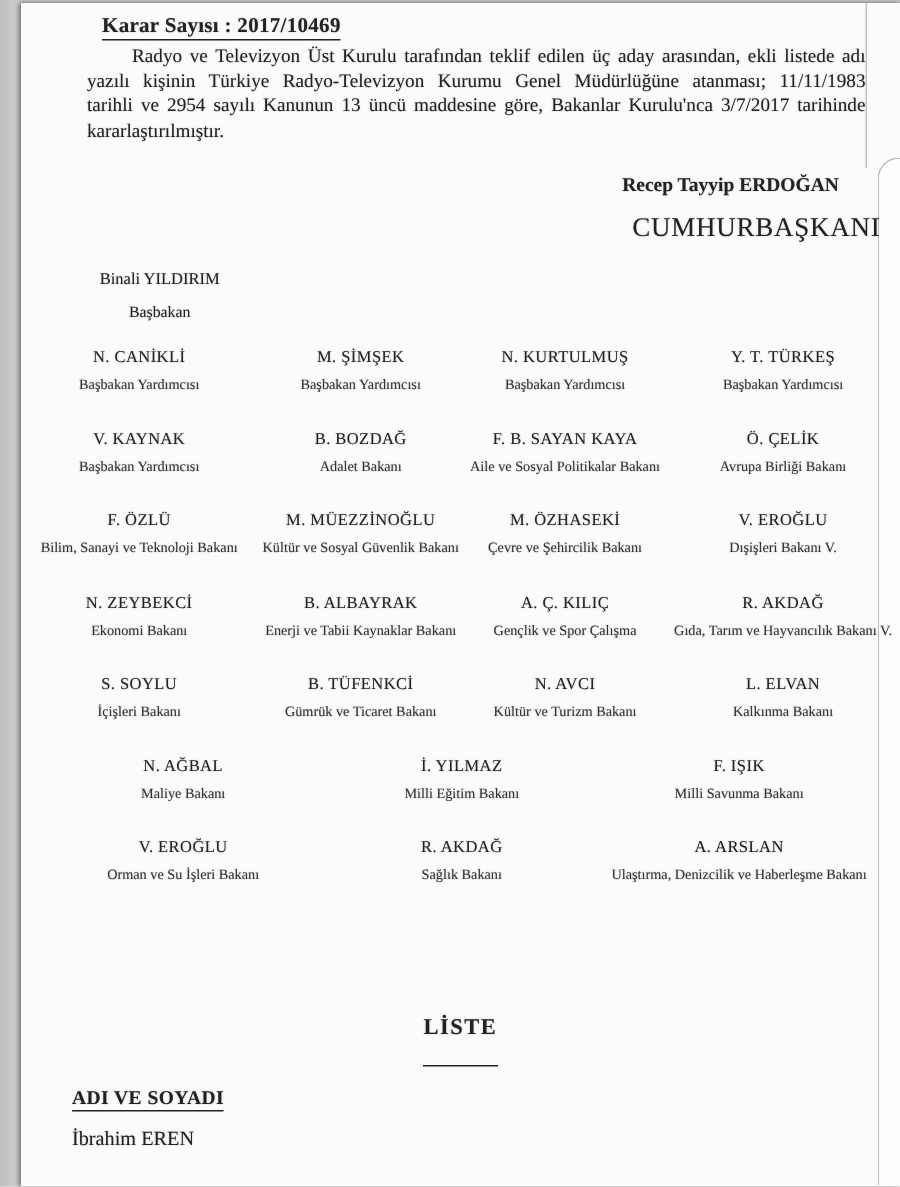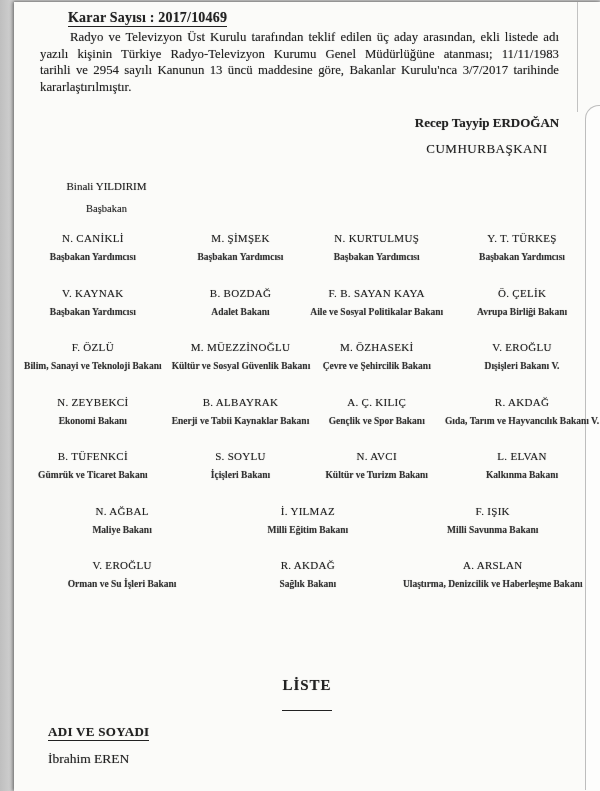--- a/index.html
+++ b/index.html
@@ -53,37 +53,37 @@
     font-size: 14px;
     font-weight: bold;
     letter-spacing: 0.2px;
   }
   .decree-heading span {
     border-bottom: 1.5px solid #222;
     padding-bottom: 1px;
   }
   .decree-body {
     position: absolute;
-    left: 26px; top: 27px;
+    left: 44px; top: 27px;
     width: 519px;
     font-size: 12.8px;
     line-height: 16.6px;
     text-align: justify;
     text-indent: 30px;
     word-spacing: 1.5px;
   }
 
   .president-block {
     position: absolute;
     left: 373px; top: 113px;
     width: 200px;
     text-align: center;
   }
   .president-name { font-size: 13px; font-weight: bold; }
-  .president-title { font-size: 13px; margin-top: 10px; letter-spacing: 0.5px; }
+  .president-title { font-size: 18px; margin-top: 10px; letter-spacing: 0.5px; text-align: right; }
 
   .pm-block {
     position: absolute;
     left: 20px; top: 178px;
     width: 145px;
     text-align: center;
   }
   .pm-name { font-size: 11px; }
   .pm-title { font-size: 10.5px; margin-top: 11px; }
 
@@ -98,21 +98,20 @@
   }
   .sig-row.cols4 { grid-template-columns: 26.9% 23.5% 23% 26.6%; }
   .sig-row.cols3 { grid-template-columns: 36.9% 26.5% 36.6%; }
   .sig-cell { text-align: center; padding-top: 6px; }
   .sig-name { font-size: 11px; letter-spacing: 0.3px; }
   .sig-title {
     font-size: 9.5px;
     margin-top: 8px;
     white-space: nowrap;
     color: #333;
-    font-weight: bold;
   }
 
   .annex-title {
     position: absolute;
     left: 0; top: 623px;
     width: 586px;
     text-align: center;
     font-size: 15px;
     font-weight: bold;
     line-height: 19px;
@@ -231,38 +230,38 @@
         <div class="sig-cell">
           <div class="sig-name">N. ZEYBEKCİ</div>
           <div class="sig-title">Ekonomi Bakanı</div>
         </div>
         <div class="sig-cell">
           <div class="sig-name">B. ALBAYRAK</div>
           <div class="sig-title">Enerji ve Tabii Kaynaklar Bakanı</div>
         </div>
         <div class="sig-cell">
           <div class="sig-name">A. Ç. KILIÇ</div>
-          <div class="sig-title">Gençlik ve Spor Bakanı</div>
+          <div class="sig-title">Gençlik ve Spor Çalışma</div>
         </div>
         <div class="sig-cell">
           <div class="sig-name">R. AKDAĞ</div>
           <div class="sig-title">Gıda, Tarım ve Hayvancılık Bakanı V.</div>
         </div>
       </div>
 
       <div class="sig-row cols4">
         <div class="sig-cell">
+          <div class="sig-name">S. SOYLU</div>
+          <div class="sig-title">İçişleri Bakanı</div>
+        </div>
+        <div class="sig-cell">
           <div class="sig-name">B. TÜFENKCİ</div>
           <div class="sig-title">Gümrük ve Ticaret Bakanı</div>
         </div>
         <div class="sig-cell">
-          <div class="sig-name">S. SOYLU</div>
-          <div class="sig-title">İçişleri Bakanı</div>
-        </div>
-        <div class="sig-cell">
           <div class="sig-name">N. AVCI</div>
           <div class="sig-title">Kültür ve Turizm Bakanı</div>
         </div>
         <div class="sig-cell">
           <div class="sig-name">L. ELVAN</div>
           <div class="sig-title">Kalkınma Bakanı</div>
         </div>
       </div>
 
       <div class="sig-row cols3">

